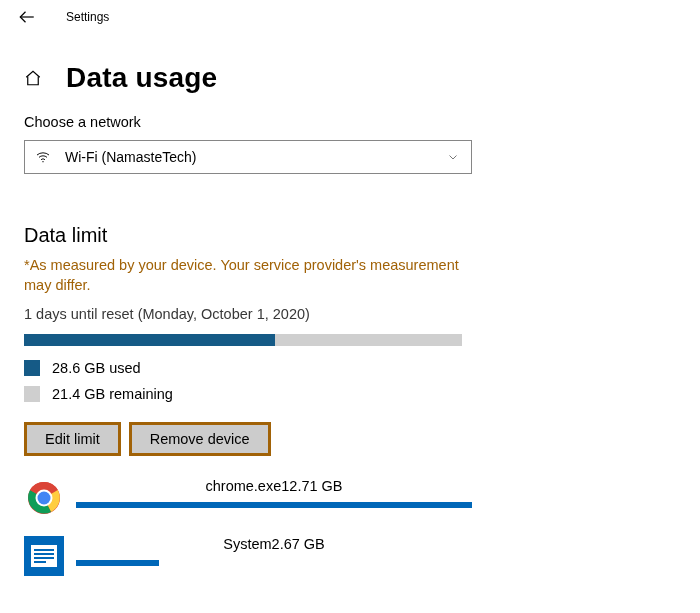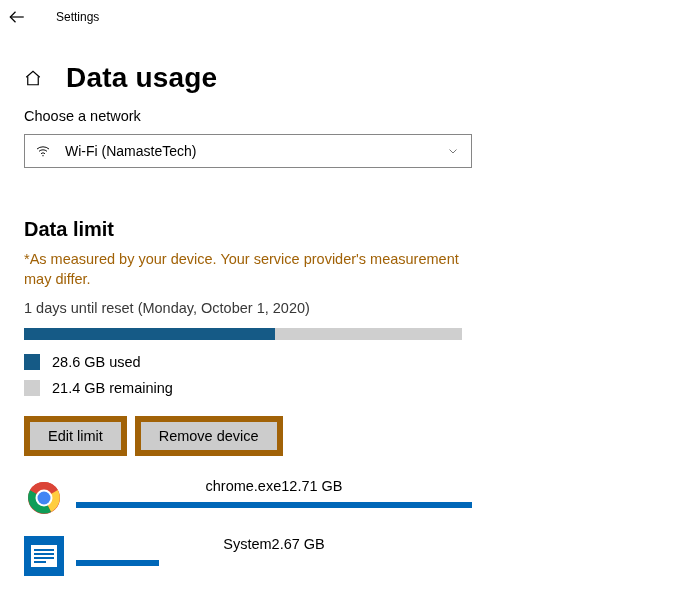--- a/index.html
+++ b/index.html
@@ -8,37 +8,37 @@
     font-family: "Segoe UI", -apple-system, Arial, sans-serif;
     font-size: 14px;
     color: #000;
     background: #fff;
     width: 700px;
   }
   .titlebar {
     display: flex;
     align-items: center;
     height: 34px;
-    padding-left: 8px;
+    padding-left: 18px;
   }
   .back-arrow {
     width: 18px;
     display: flex;
     align-items: center;
     justify-content: center;
     color: #000;
     margin-right: 30px;
   }
   .settings-title { font-size: 12px; }
   .content { padding: 20px 24px 0 24px; }
   .page-header {
     display: flex;
     align-items: center;
     margin-top: 8px;
-    margin-bottom: 14px;
+    margin-bottom: 20px;
   }
   .home-icon {
     width: 20px;
     margin-right: 22px;
     display: flex;
     align-items: center;
   }
   .page-title {
     font-size: 28px;
     font-weight: 600;
@@ -67,21 +67,21 @@
   }
   .select .select-text { font-size: 14px; }
   .select .chevron {
     position: absolute;
     right: 12px;
     display: flex;
     align-items: center;
   }
   .section-title {
     font-size: 20px;
-    font-weight: 700;
+    font-weight: 400;
     margin-top: 50px;
     margin-bottom: 8px;
   }
   .disclaimer {
     font-size: 14.5px;
     color: #a16207;
     line-height: 1.4;
     max-width: 448px;
     margin-bottom: 10px;
   }
@@ -112,21 +112,21 @@
     width: 16px;
     height: 16px;
     margin-right: 12px;
   }
   .swatch-used { background: #155a86; }
   .swatch-remaining { background: #cfcfcf; }
   .button-row { margin-top: 20px; }
   .btn {
     display: inline-block;
     background: #cccccc;
-    border: 6px solid #a16207;
+    border: 3px solid #a16207;
     padding: 6px 18px;
     font-size: 14.5px;
     font-family: inherit;
     cursor: default;
     margin-right: 4px;
   }
   .app-list { margin-top: 22px; }
   .app-row {
     display: flex;
     align-items: flex-start;

